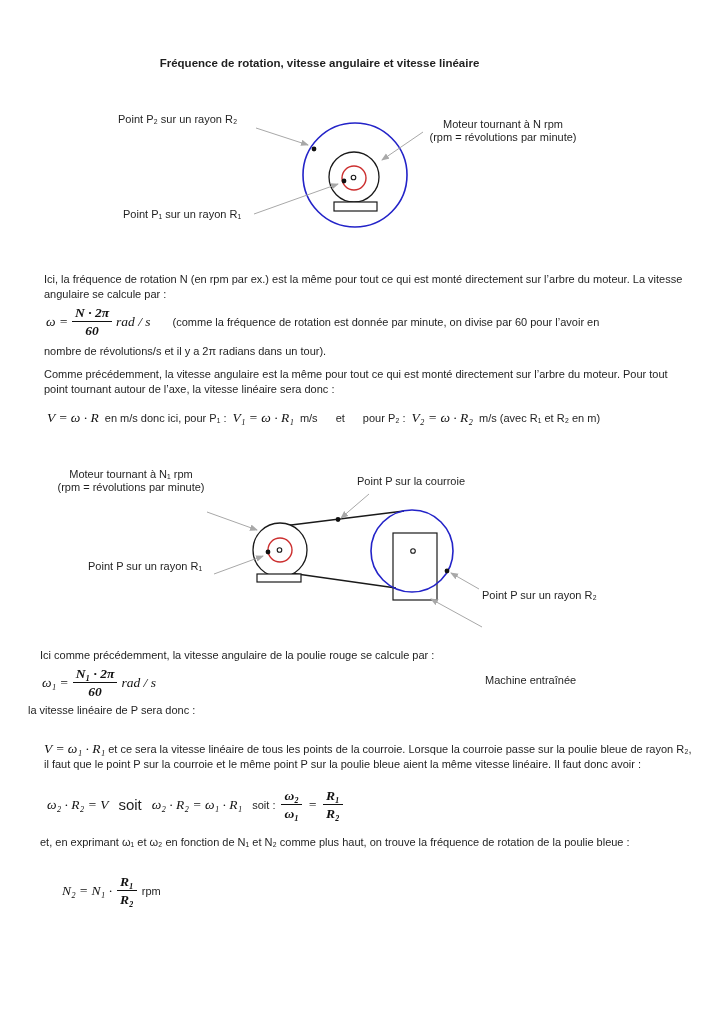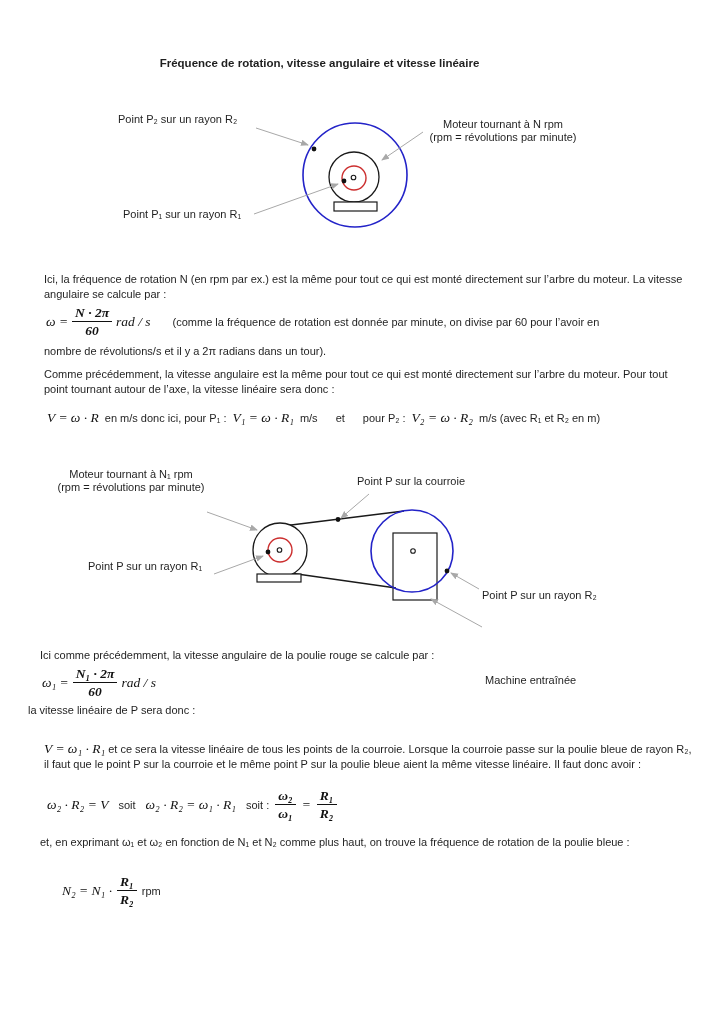--- a/index.html
+++ b/index.html
@@ -118,21 +118,21 @@
 </div>
 
 <div class="abs para" style="left:28px;top:703px;width:655px;">la vitesse linéaire de P sera donc :</div>
 
 <div class="abs para" style="left:44px;top:729px;width:655px;margin-top:12px;">
   <span class="math">V = ω₁ · R₁</span><span> et ce sera la vitesse linéaire de tous les points de la courroie. Lorsque la courroie passe sur la poulie bleue de rayon R₂, il faut que le point P sur la courroie et le même point P sur la poulie bleue aient la même vitesse linéaire. Il faut donc avoir :</span>
 </div>
 
 <div class="abs frow" style="left:47px;top:788px;">
   <span class="math">ω₂ · R₂ = V</span>
-  <span class="sp10" style="font-size:11px;">soit</span>
+  <span class="sp10" style="font-size:15px;">soit</span>
   <span class="math sp10">ω₂ · R₂ = ω₁ · R₁</span>
   <span class="sp10" style="font-size:11px;">soit :</span>
   <span class="frac math sp6">
     <span class="num" style="border-color:#111;">ω₂</span>
     <span class="den">ω₁</span>
   </span>
   <span class="math sp6">=</span>
   <span class="frac math sp6">
     <span class="num">R₁</span>
     <span class="den">R₂</span>

